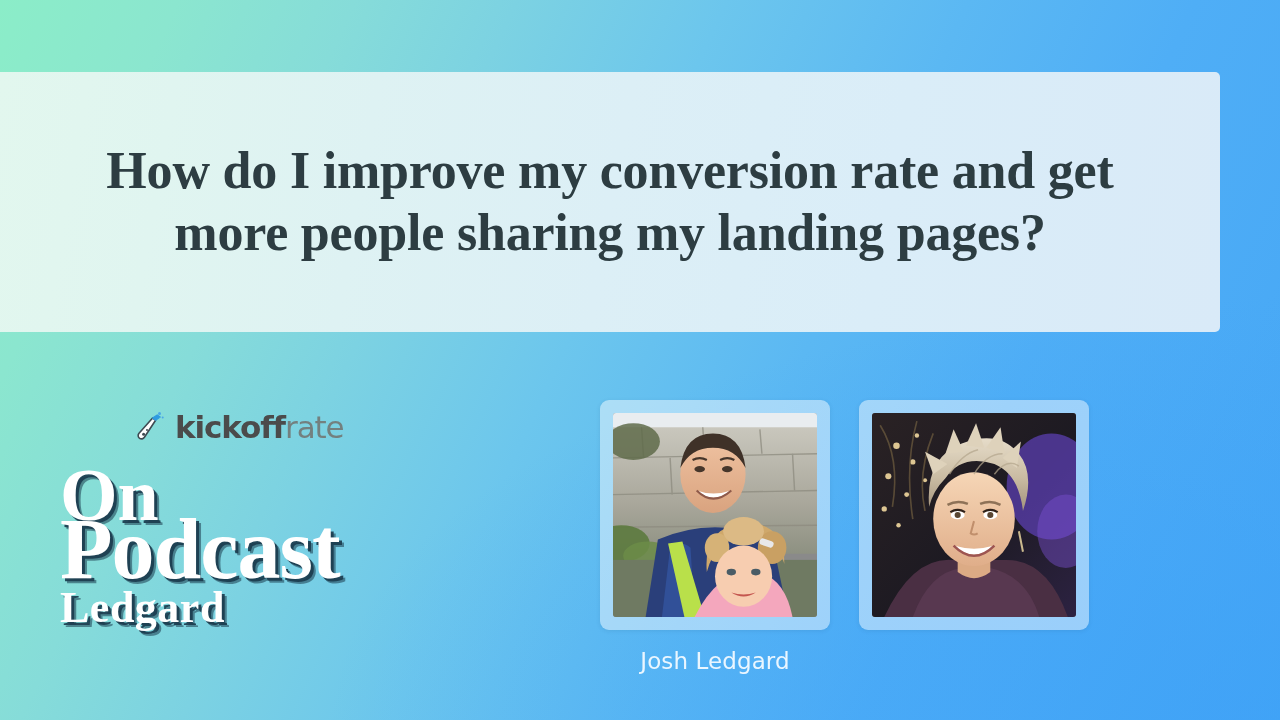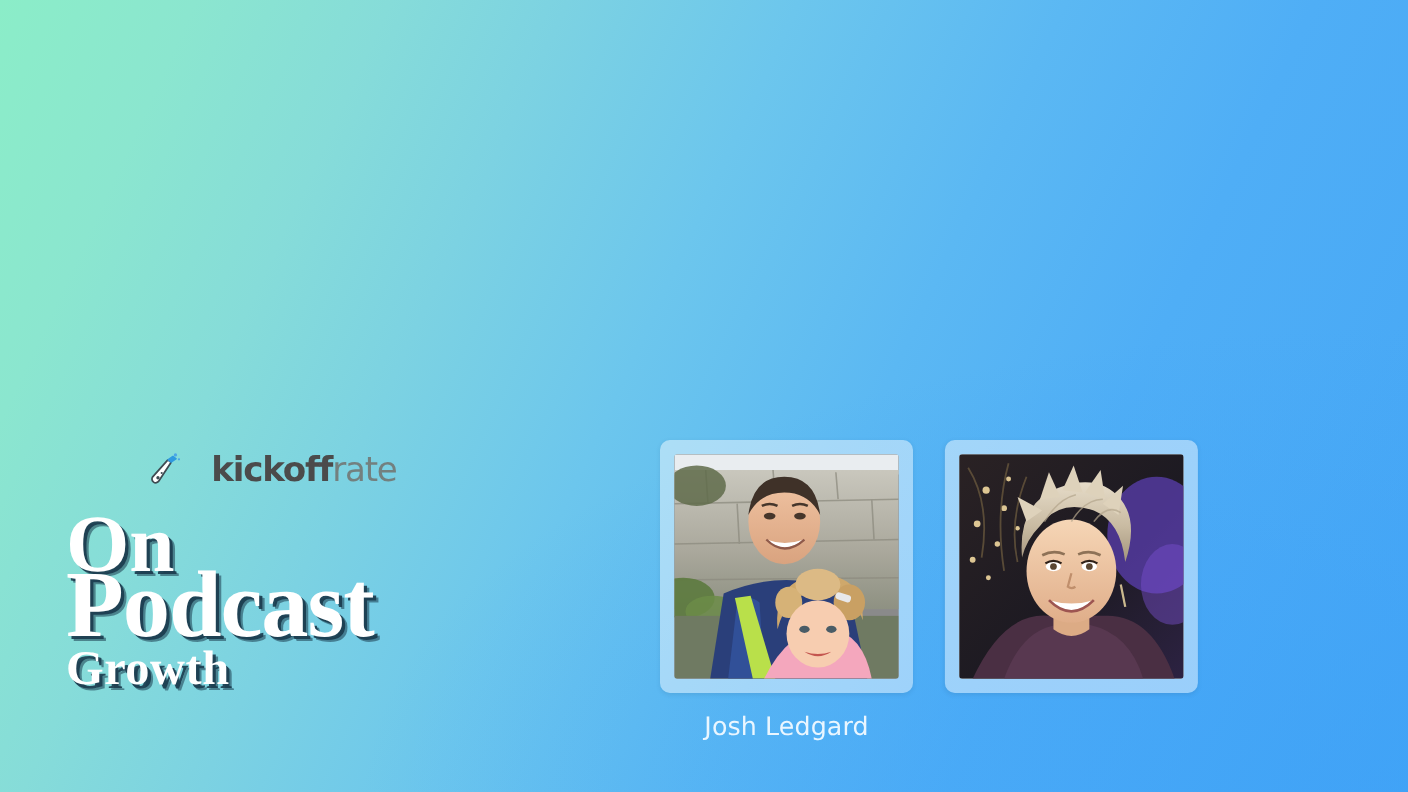--- a/index.html
+++ b/index.html
@@ -70,21 +70,21 @@
   .brand-block {
     position:absolute;
     left:60px; top:405px;
     width:420px;
     z-index:3;
   }
 
   .ko-logo {
     display:flex;
     align-items:center;
-    gap:26px;
+    gap:9px;
     padding-left:76px;
     height:44px;
   }
   .flask-icon { width:30px; height:32px; display:block; flex:none; }
   .ko-word {
     font-family:"DejaVu Sans", sans-serif;
     font-size:31px;
     letter-spacing:-1.1px;
     line-height:1;
     white-space:nowrap;
@@ -149,20 +149,23 @@
     letter-spacing:0.1px;
     white-space:nowrap;
     text-align:center;
   }
 </style>
 </head>
 <body>
 
 <div class="stage">
 
+  <div class="headline-card">
+    <div class="headline-text">How do I improve my conversion rate and get more people sharing my landing pages?</div>
+  </div>
 
   <div class="brand-block">
 
     <div class="ko-logo">
       <span class="flask-icon-wrap">
         <svg class="flask-icon" viewBox="0 0 30 32" aria-hidden="true">
 
           <circle cx="23.5" cy="2.6" r="1.5" fill="#4AA6E8"></circle>
           <circle cx="26.7" cy="6.6" r="1.0" fill="#4AA6E8"></circle>
           <circle cx="20.6" cy="6.2" r="0.8" fill="#4AA6E8"></circle>
@@ -177,21 +180,21 @@
       </span>
       <span class="ko-word">
         <span class="bold">kickoff</span>
           <span class="light">rate</span>
       </span>
     </div>
 
     <div class="show-mark">
       <span class="ln ln-on">On</span>
       <span class="ln ln-growth">Podcast</span>
-      <span class="ln ln-pod">Growth</span>
+      <span class="ln ln-pod">Ledgard</span>
     </div>
 
   </div>
 
   <div class="guests">
 
     <div class="guest">
       <div class="photo-frame">
         <div class="photo">
           <svg viewBox="0 0 100 100" preserveAspectRatio="xMidYMid slice" aria-hidden="true">

